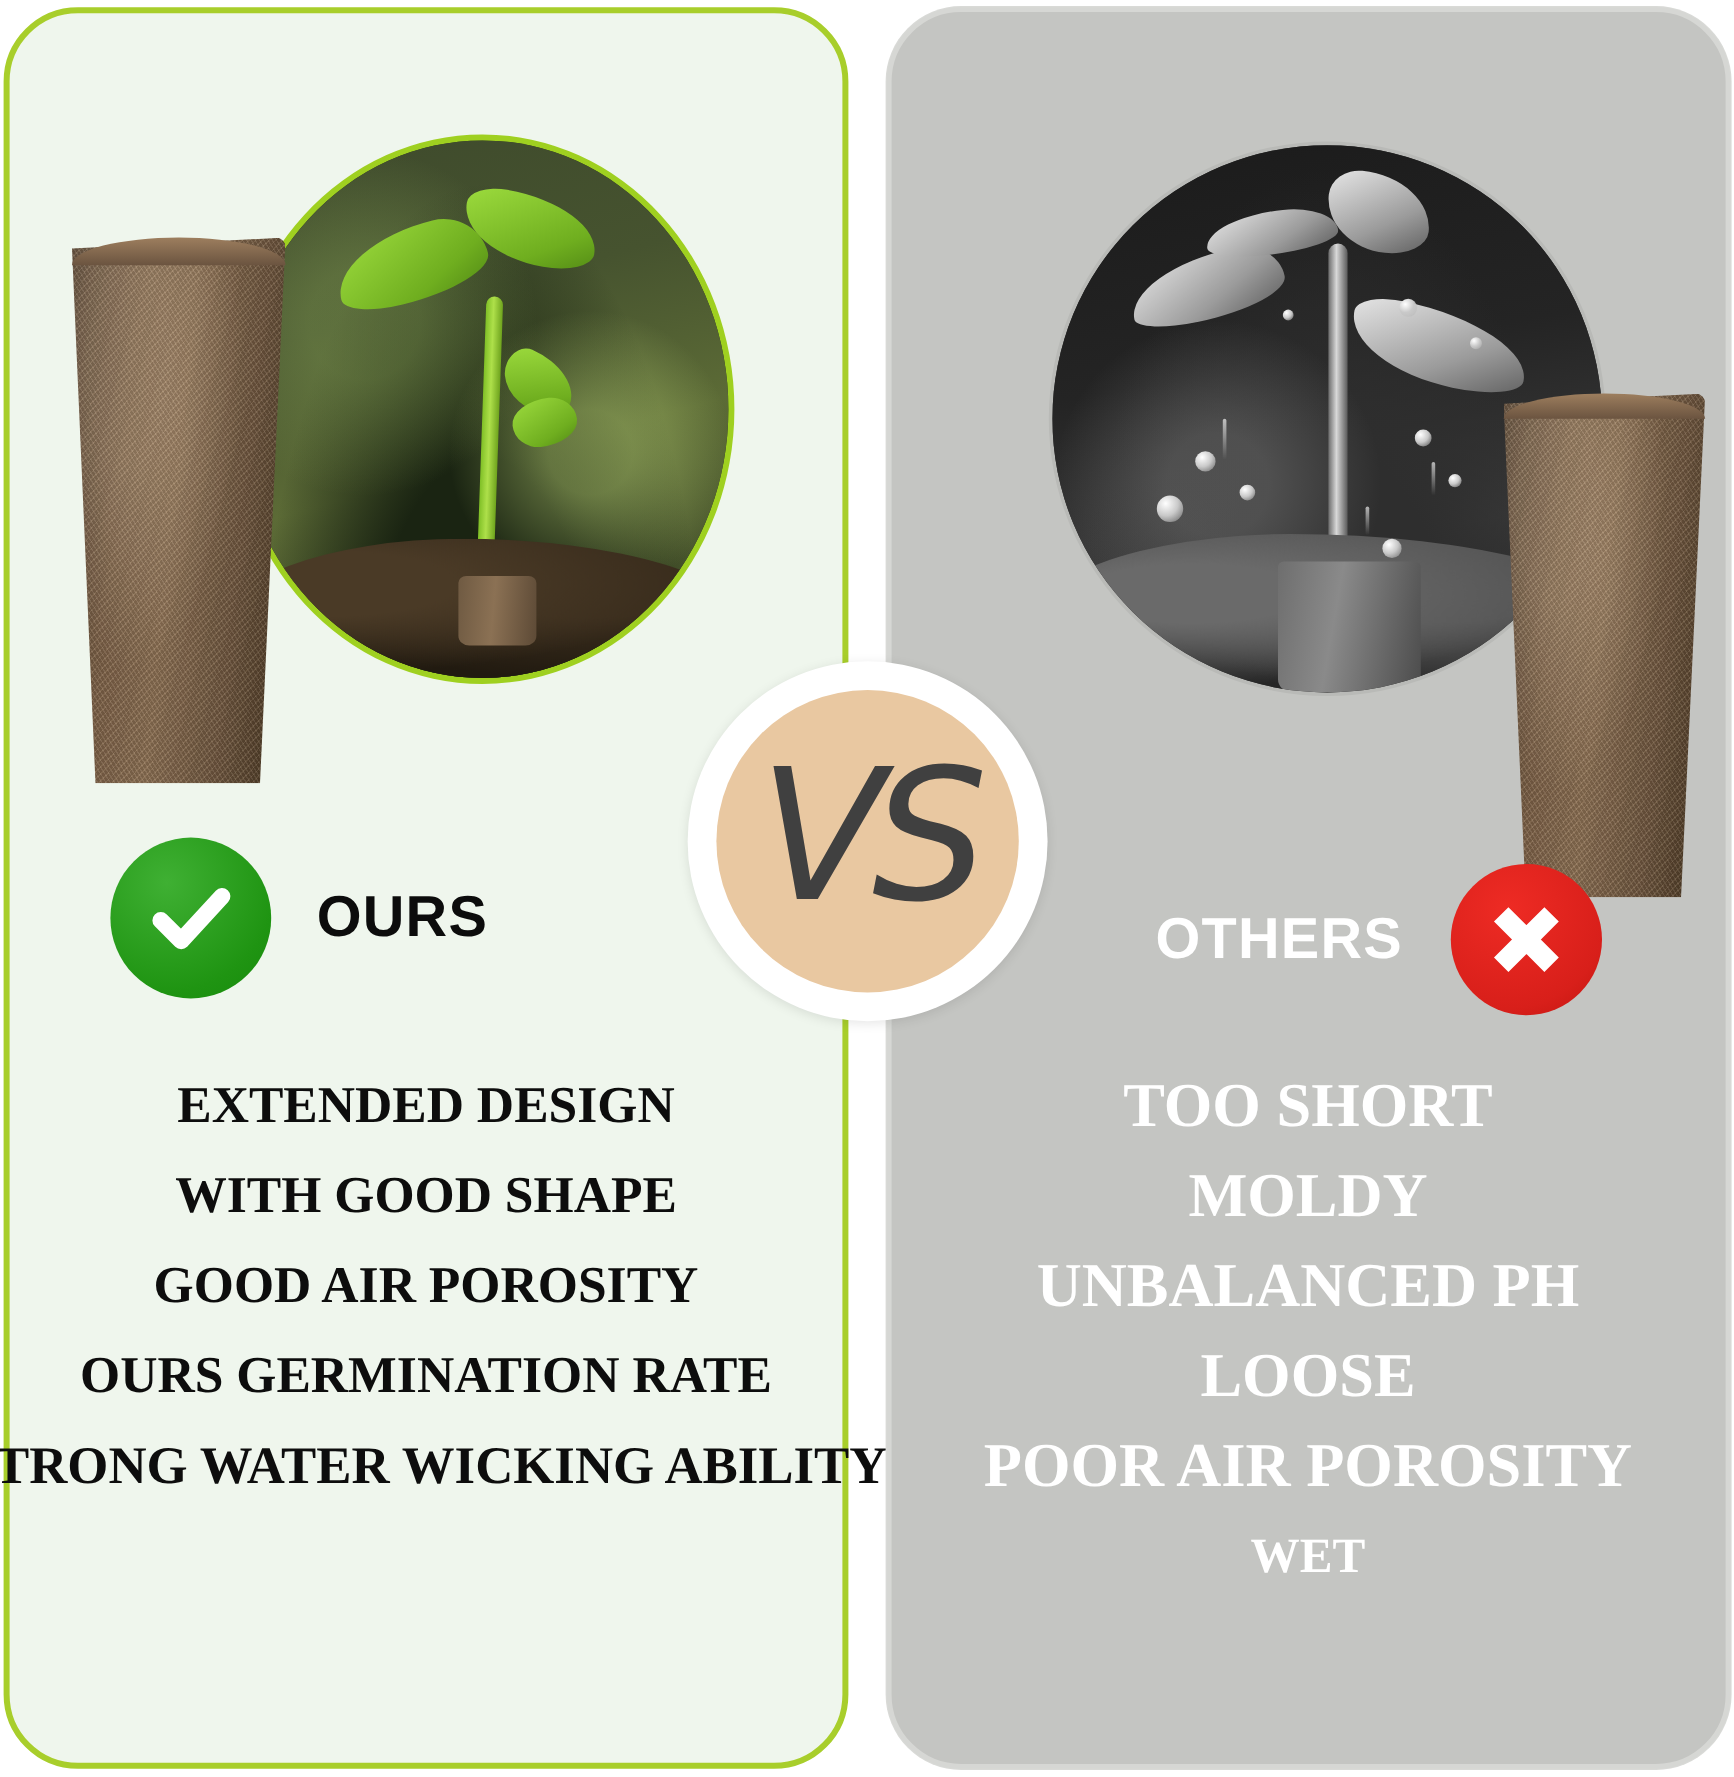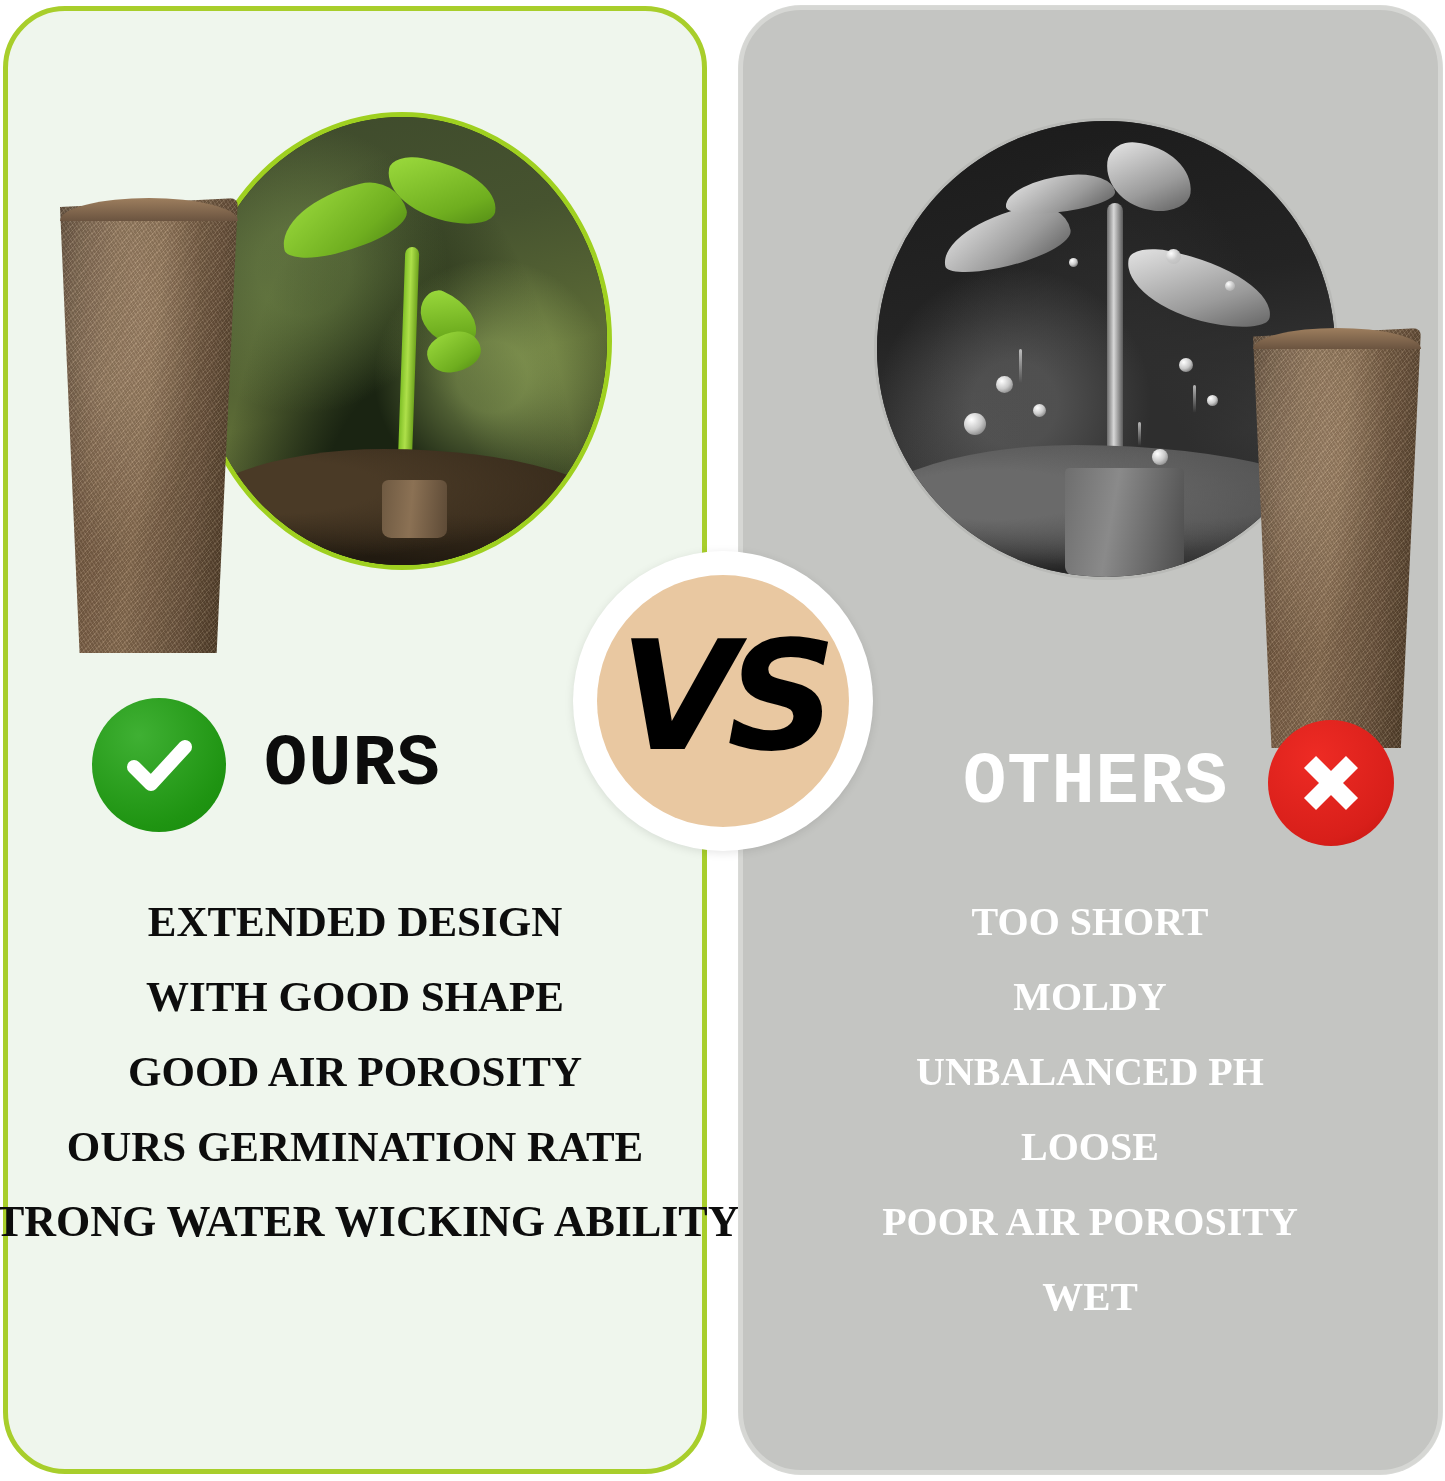--- a/index.html
+++ b/index.html
@@ -238,24 +238,24 @@
     width: 252px;
     height: 252px;
     border-radius: 50%;
     background: #e9c8a1;
     display: flex;
     align-items: center;
     justify-content: center;
   }
   .vs-text {
     font-family: "DejaVu Sans", "Liberation Sans", sans-serif;
-    font-weight: bold;
+    font-weight: normal;
     font-size: 152px;
     line-height: 1;
-    color: #000000;
+    color: #404040;
     letter-spacing: -10px;
     transform: translateY(-4px);
     font-style: italic;
   }
 
   
   .verdict-ours {
     position: absolute;
     left: 92px;
     top: 698px;
@@ -283,23 +283,23 @@
     justify-content: center;
     position: relative;
   }
   .mark-check { background: radial-gradient(circle at 35% 28%, #3fb033, #1f9412 70%, #178a0c); }
   .mark-cross {
     background: radial-gradient(circle at 38% 30%, #ee2b24, #d81f1a 70%, #c0150f);
     width: 126px; height: 126px;
   }
   .mark svg { display: block; }
   .verdict-label {
-    font-family: Liberation Mono, monospace;
+    font-family: Liberation Sans, sans-serif;
     font-weight: bold;
-    font-size: 72px;
+    font-size: 48px;
     line-height: 1;
     letter-spacing: 1px;
     white-space: nowrap;
   }
   .label-ours   { color: #0c0c0c; }
   .label-others { color: #ffffff; }
 
   
   .features {
     position: absolute;
@@ -320,21 +320,21 @@
   }
   .features-ours .feature {
     color: #0d0d0d;
     font-size: 43px;
     height: 75px;
     display: flex;
     align-items: center;
   }
   .features-others .feature {
     color: #ffffff;
-    font-size: 40px;
+    font-size: 52px;
     height: 75px;
     display: flex;
     align-items: center;
   }
   .features-ours .feature:last-child { font-size: 44px; }
   .features-others .feature:last-child { font-size: 41px; }
 </style>
 </head>
 <body>
 

